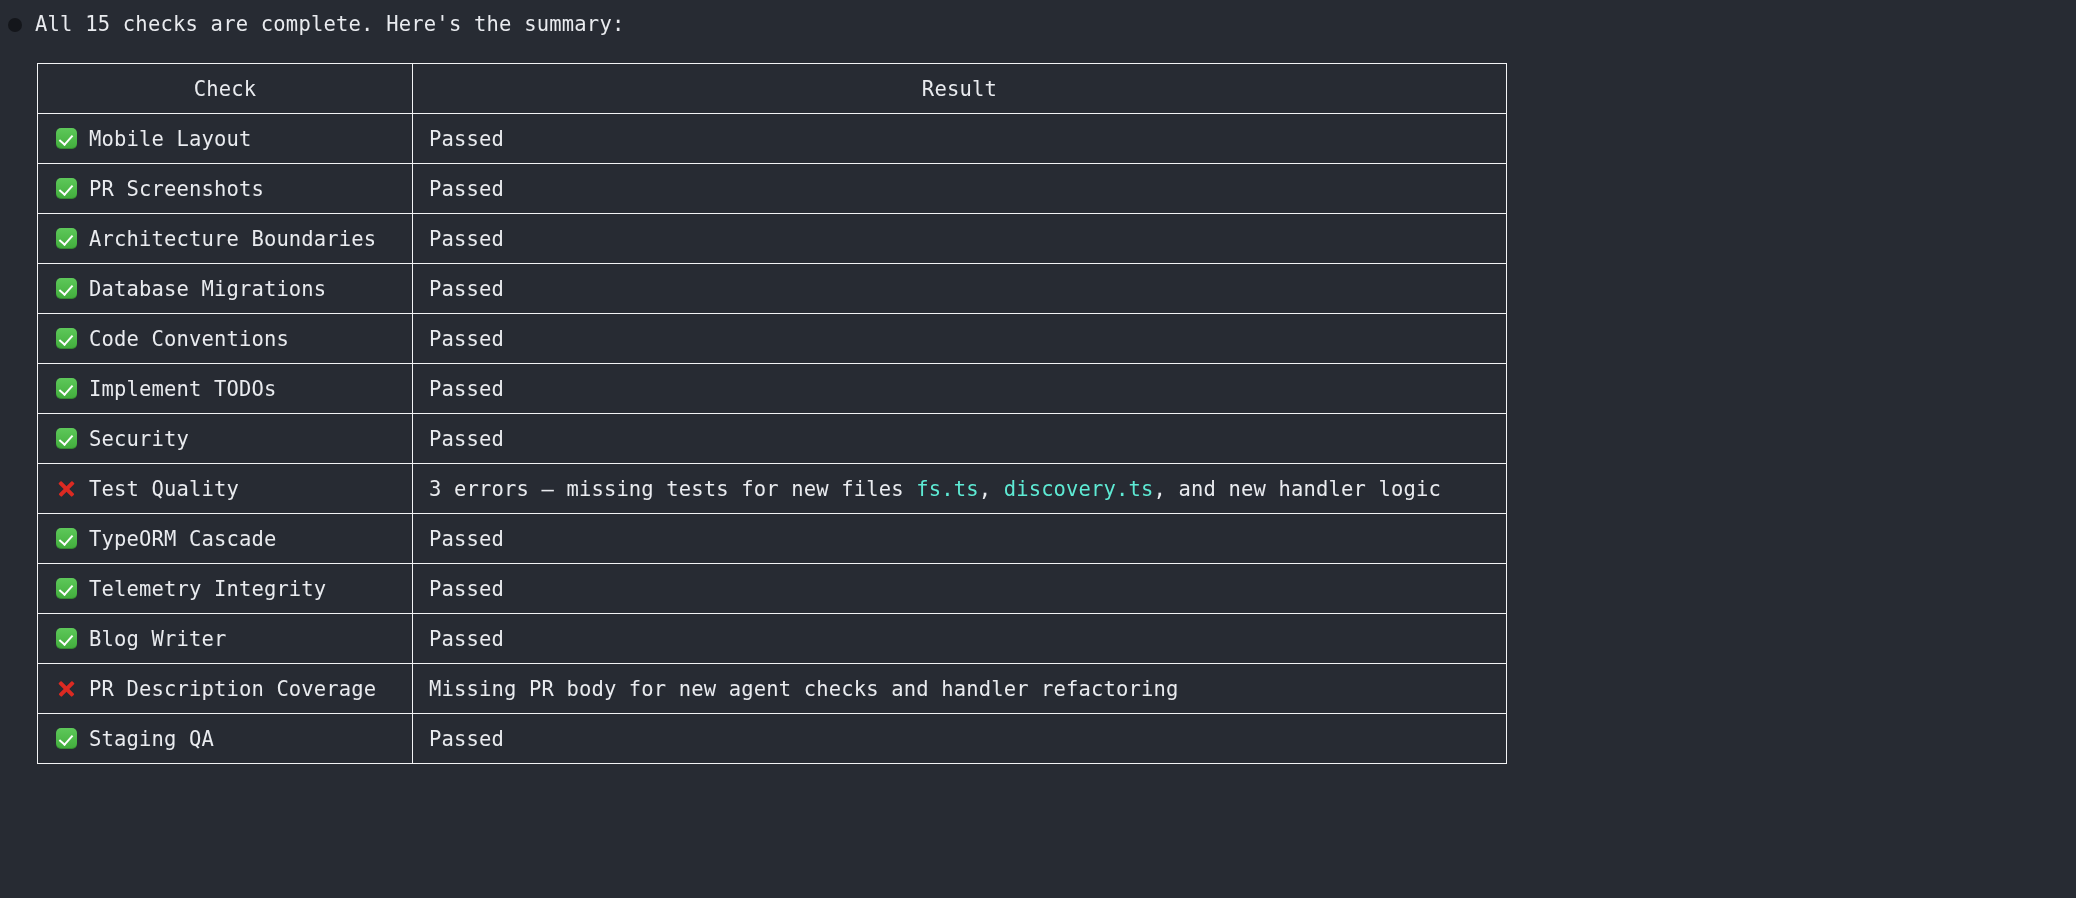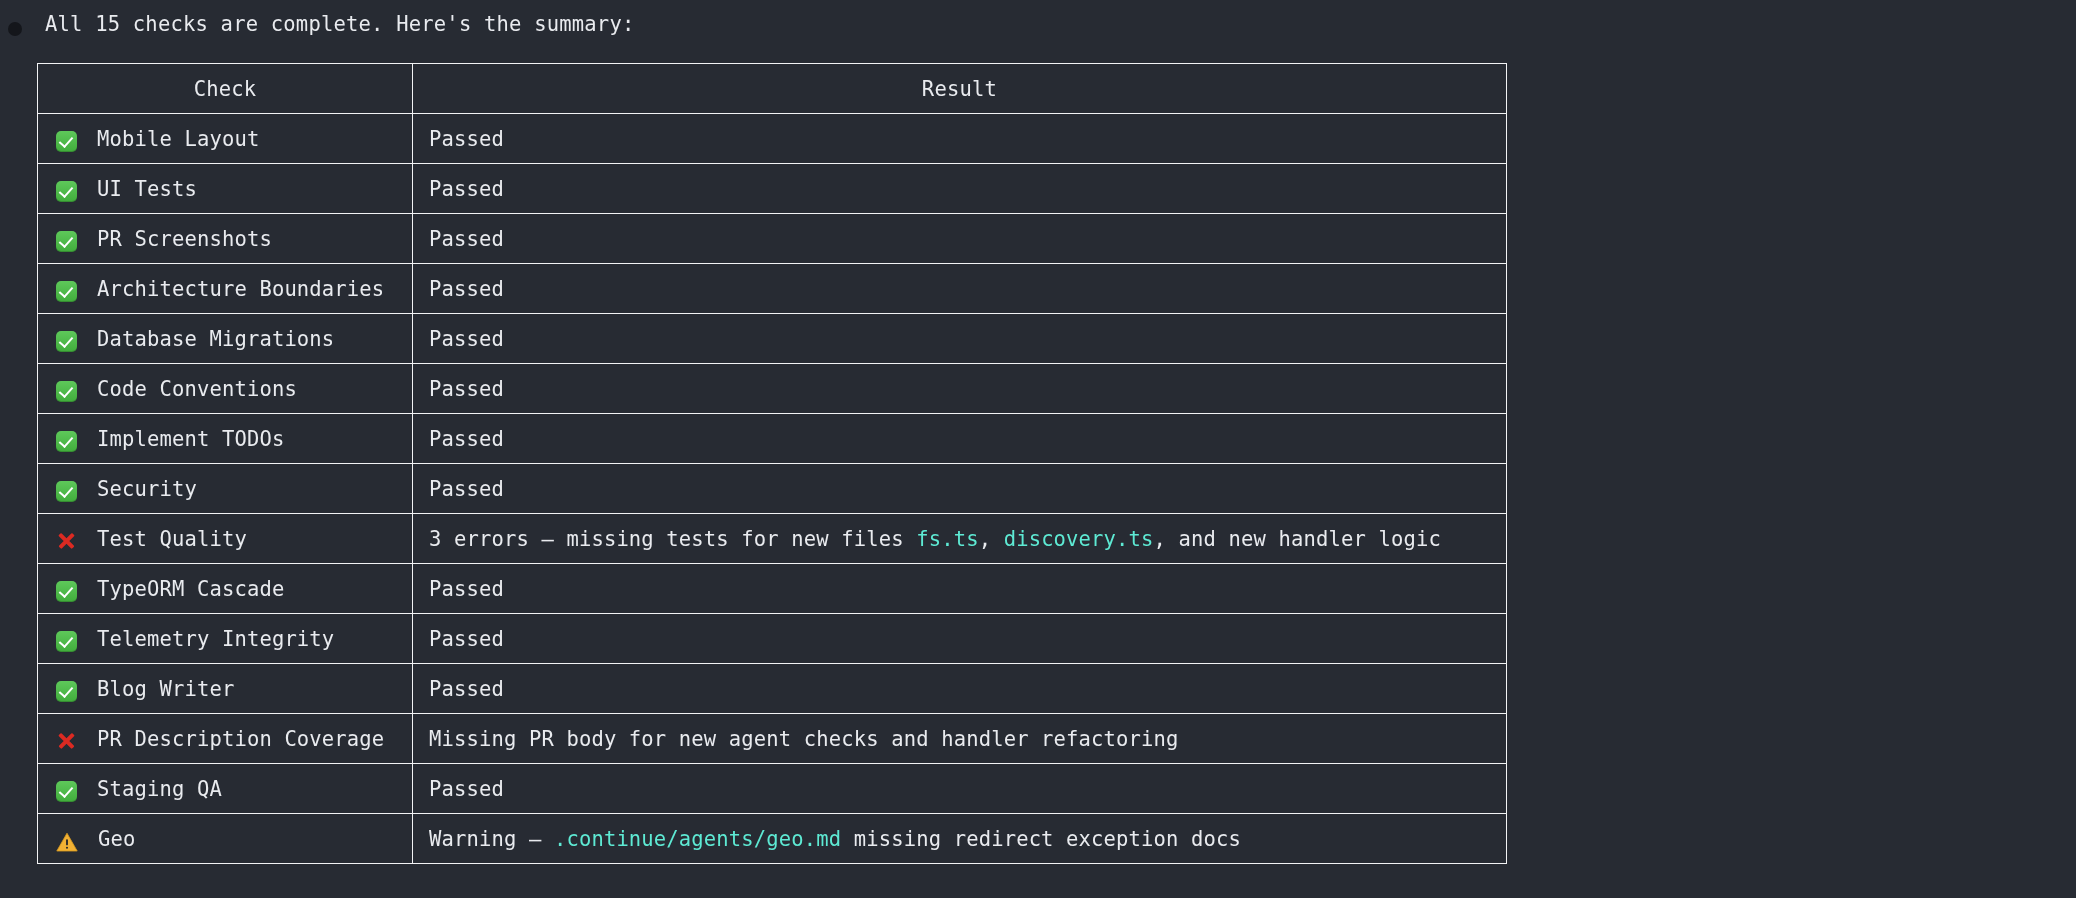--- a/index.html
+++ b/index.html
@@ -19,22 +19,22 @@
   .page {
     position: relative;
     width: 2076px;
     height: 898px;
     background: #272b33;
   }
 
   
   .intro-row {
     display: flex;
-    align-items: center;
-    gap: 23px;
+    align-items: flex-start;
+    gap: 13px;
     padding: 9px 0 0 8px;
   }
   .bullet-dot {
     width: 14px;
     height: 14px;
     border-radius: 50%;
     background: #14161b;
     margin-top: 9px;
     flex: 0 0 auto;
   }
@@ -81,22 +81,22 @@
     padding: 0 16px;
     white-space: nowrap;
     letter-spacing: 0.15px;
   }
   table.checks td.check-cell {
     padding-left: 18px;
   }
 
   .cell-inner {
     display: flex;
-    align-items: flex-end;
-    gap: 20px;
+    align-items: center;
+    gap: 12px;
   }
 
   
   .icon {
     flex: 0 0 auto;
     display: inline-block;
     position: relative;
     width: 21px;
     height: 21px;
   }
@@ -176,29 +176,20 @@
                 <span class="icon pass"></span>
                 <span>Mobile Layout</span>
               </span>
             </td>
             <td><span class="plain">Passed</span></td>
           </tr>
           <tr>
             <td class="check-cell">
               <span class="cell-inner">
                 <span class="icon pass"></span>
-                <span>UI Tests</span>
-              </span>
-            </td>
-            <td><span class="plain">Passed</span></td>
-          </tr>
-          <tr>
-            <td class="check-cell">
-              <span class="cell-inner">
-                <span class="icon pass"></span>
                 <span>PR Screenshots</span>
               </span>
             </td>
             <td><span class="plain">Passed</span></td>
           </tr>
           <tr>
             <td class="check-cell">
               <span class="cell-inner">
                 <span class="icon pass"></span>
                 <span>Architecture Boundaries</span>
@@ -288,33 +279,18 @@
             <td><span class="plain">Missing PR body for new agent checks and handler refactoring</span></td>
           </tr>
           <tr>
             <td class="check-cell">
               <span class="cell-inner">
                 <span class="icon pass"></span>
                 <span>Staging QA</span>
               </span>
             </td>
             <td><span class="plain">Passed</span></td>
-          </tr>
-          <tr>
-            <td class="check-cell">
-              <span class="cell-inner">
-                <span class="icon warn">
-                  <svg viewBox="0 0 22 20" width="22" height="20" aria-hidden="true">
-                    <path d="M11 1.2 L21.2 19 L0.8 19 Z" fill="#f2b134" stroke="#d99c1f" stroke-width="0.8" stroke-linejoin="round"></path>
-                    <rect x="10.05" y="7.2" width="1.9" height="6.1" rx="0.9" fill="#2b2b2b"></rect>
-                    <circle cx="11" cy="15.7" r="1.05" fill="#2b2b2b"></circle>
-                  </svg>
-                </span>
-                <span>Geo</span>
-              </span>
-            </td>
-            <td><span class="plain">Warning — </span><span class="link">.continue/agents/geo.md</span><span class="plain"> missing redirect exception docs</span></td>
           </tr>
         </tbody>
     </table>
   </div>
 
 </div>
 
 </body></html>

